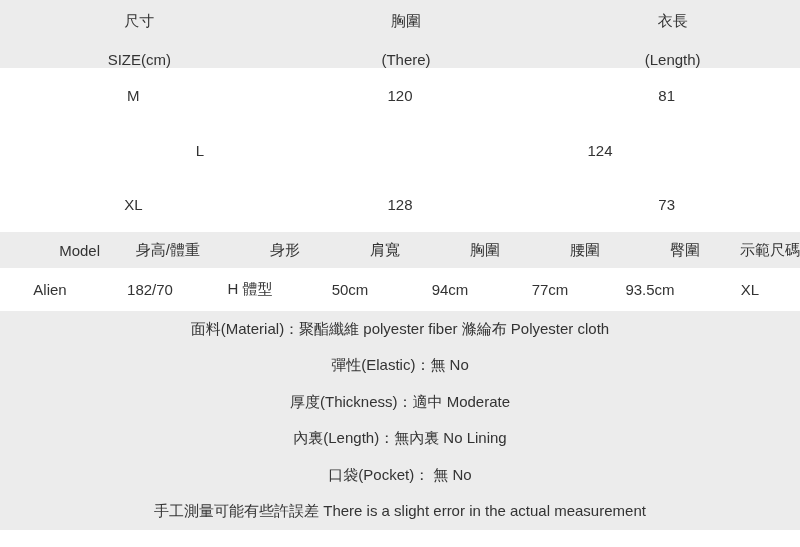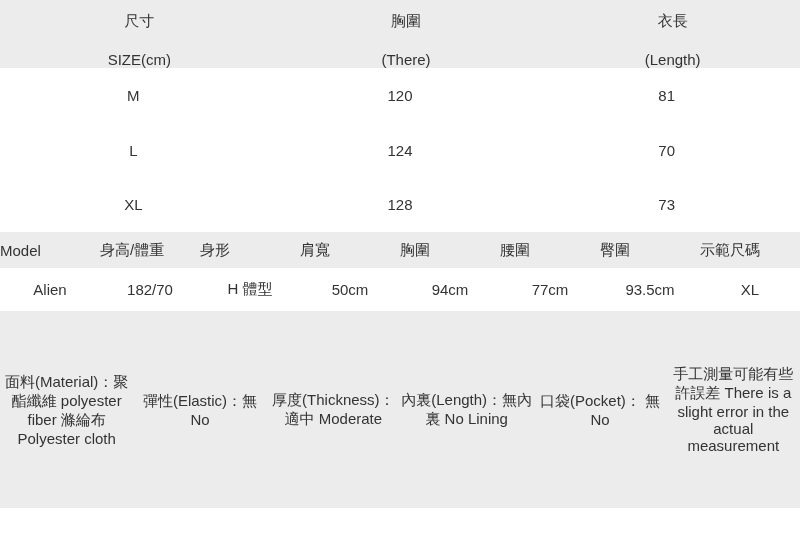--- a/index.html
+++ b/index.html
@@ -26,31 +26,31 @@
   }
   .t1-body { height: 164px; display: flex; flex-direction: column; background: #ffffff; }
   .t1-row { flex: 1; display: flex; align-items: center; font-size: 15px; }
   .t1-row > div { flex: 1; text-align: center; }
 
   
   .t2-header {
     height: 36px; background: #ececec;
     display: flex; align-items: center; font-size: 15px;
   }
-  .t2-header > div { flex: 1; text-align: left; }
+  .t2-header > div { flex: 1; text-align: right; }
   .t2-row {
     height: 43px; background: #ffffff;
     display: flex; align-items: center; font-size: 15px;
   }
   .t2-row > div { flex: 1; text-align: center; }
 
   
   .specs {
-    height: 197px; background: #ececec;
-    display: flex; 
+    height: 219px; background: #ececec;
+    display: flex; flex-direction: column;
     font-size: 15px;
   }
   .spec-line {
     flex: 1;
     display: flex; align-items: center; justify-content: center;
     text-align: center;
   }
   .bottom-space { height: 36px; background: #ffffff; }
 </style>
 </head>
@@ -75,21 +75,20 @@
 
   <div class="t1-body">
     <div class="t1-row">
       <div>M</div>
       <div>120</div>
       <div>81</div>
     </div>
     <div class="t1-row">
       <div>L</div>
       <div>124</div>
-      <div>70</div>
     </div>
     <div class="t1-row">
       <div>XL</div>
       <div>128</div>
       <div>73</div>
     </div>
   </div>
 
   <div class="t2-header">
     <div>Model</div>

